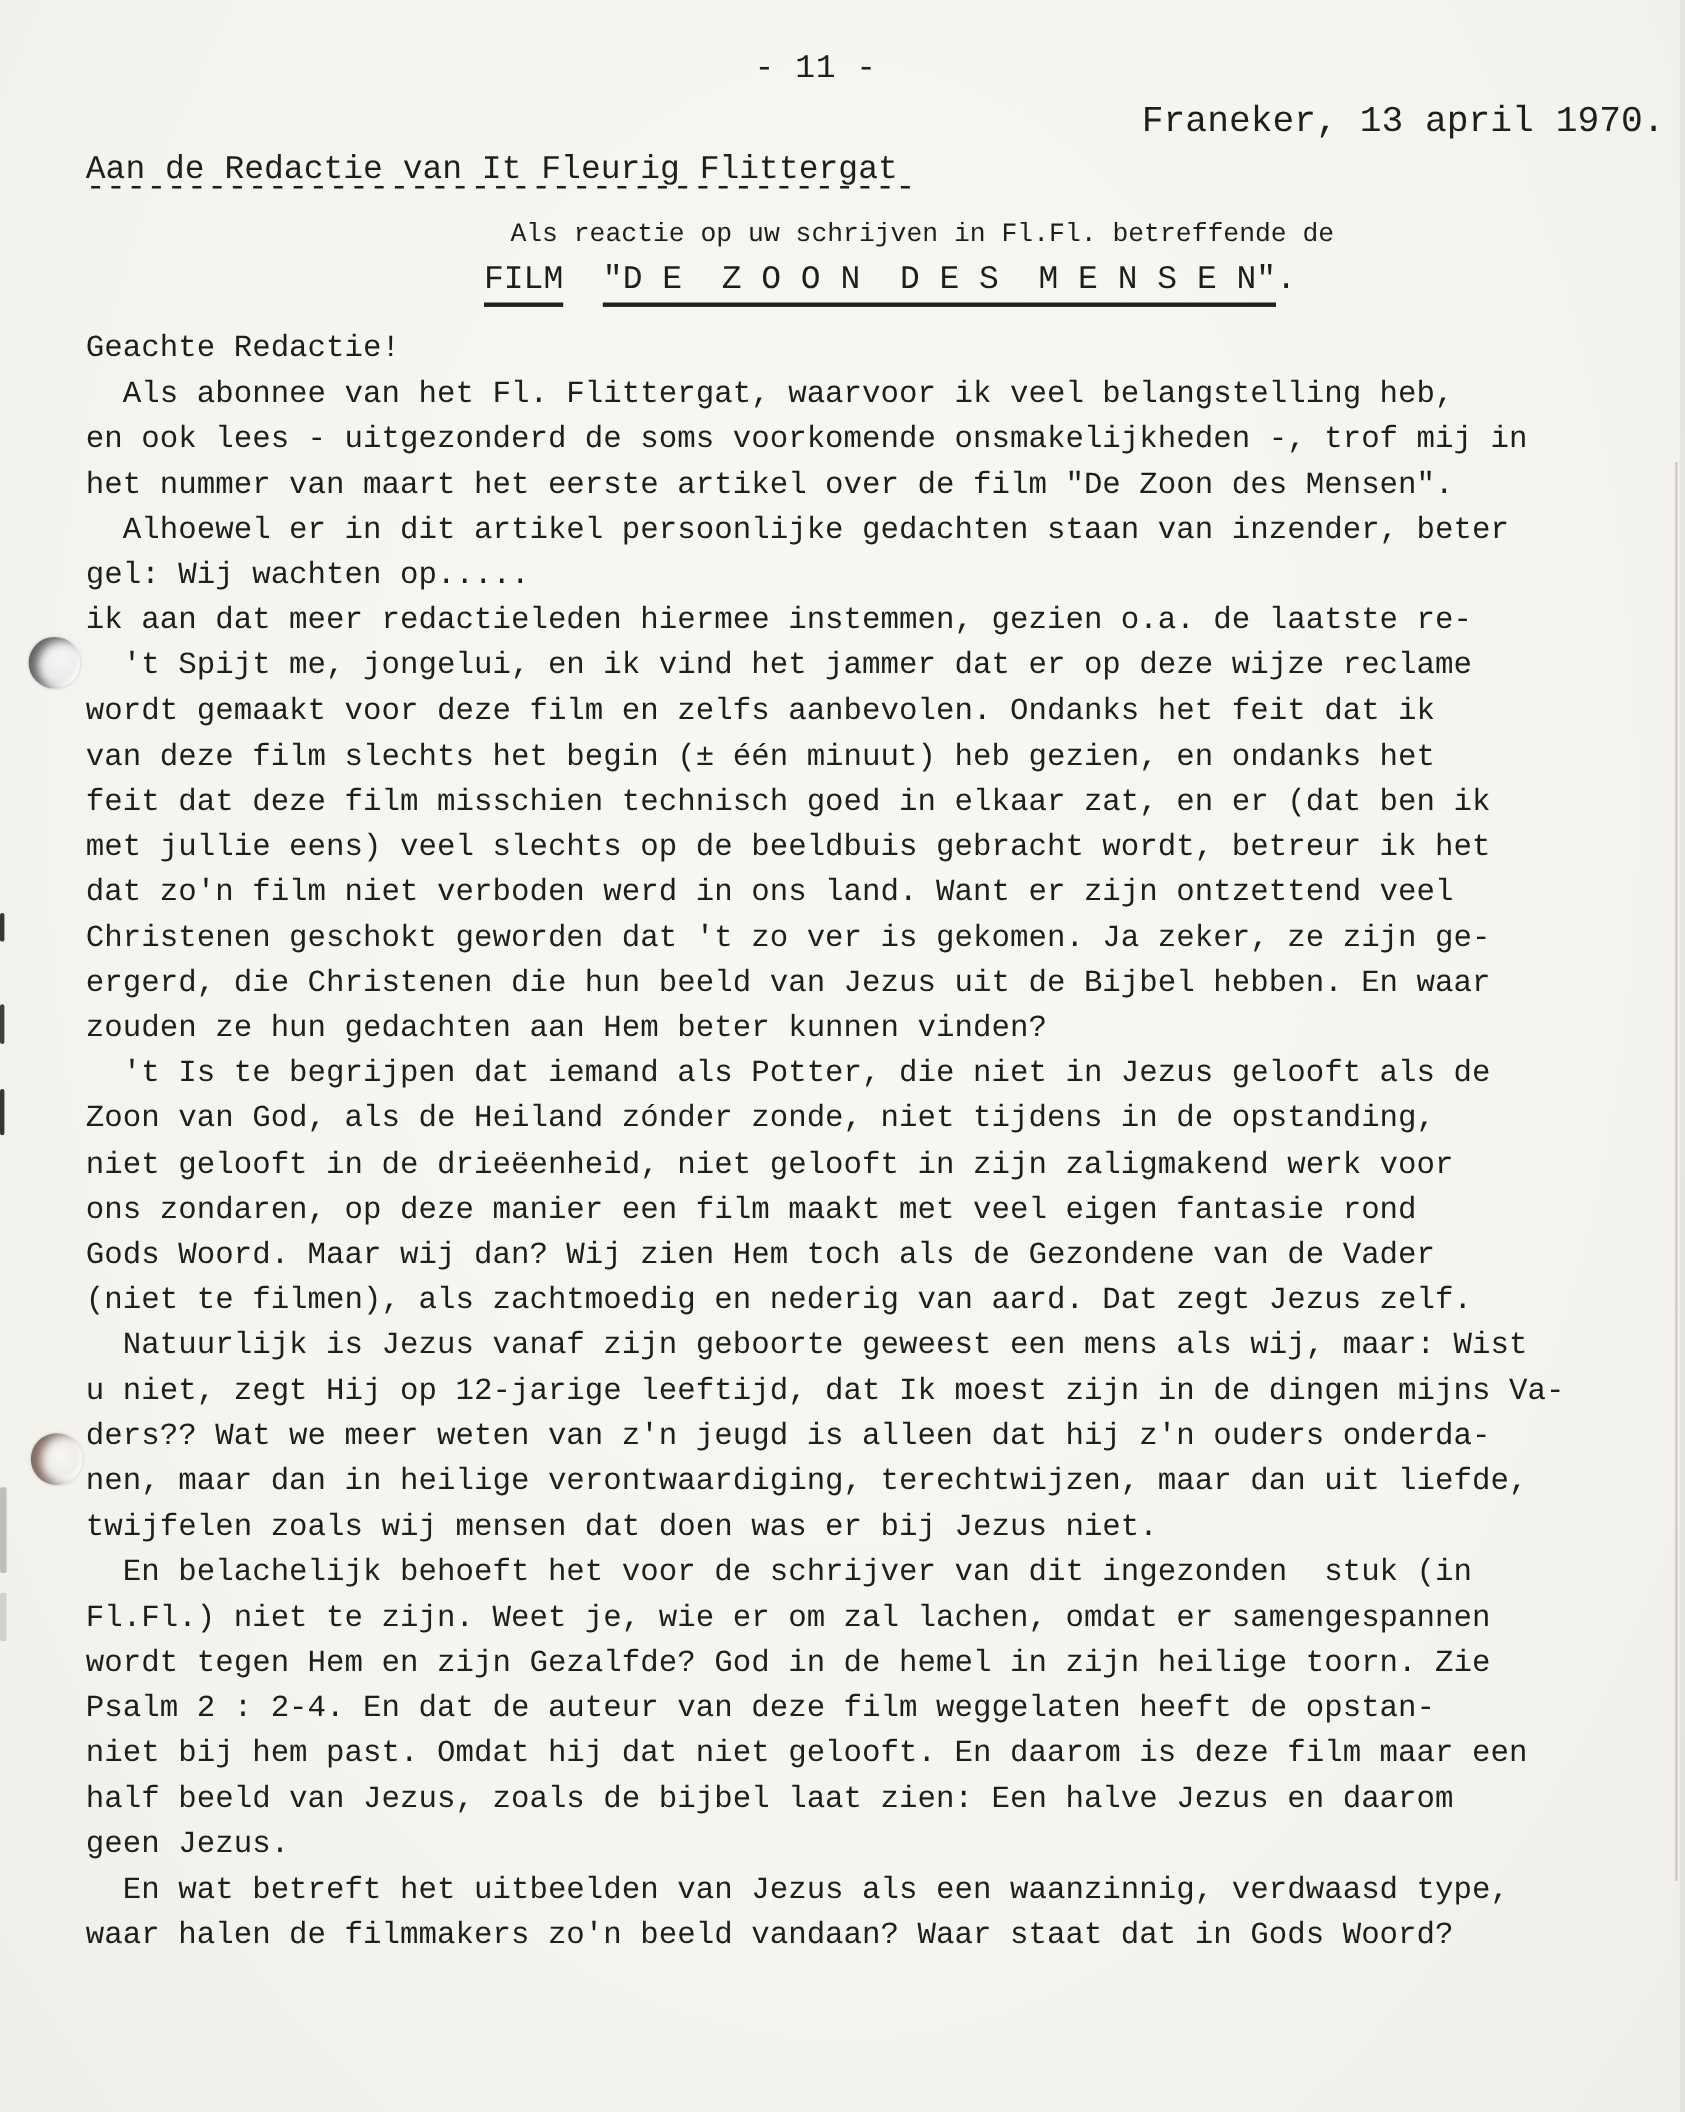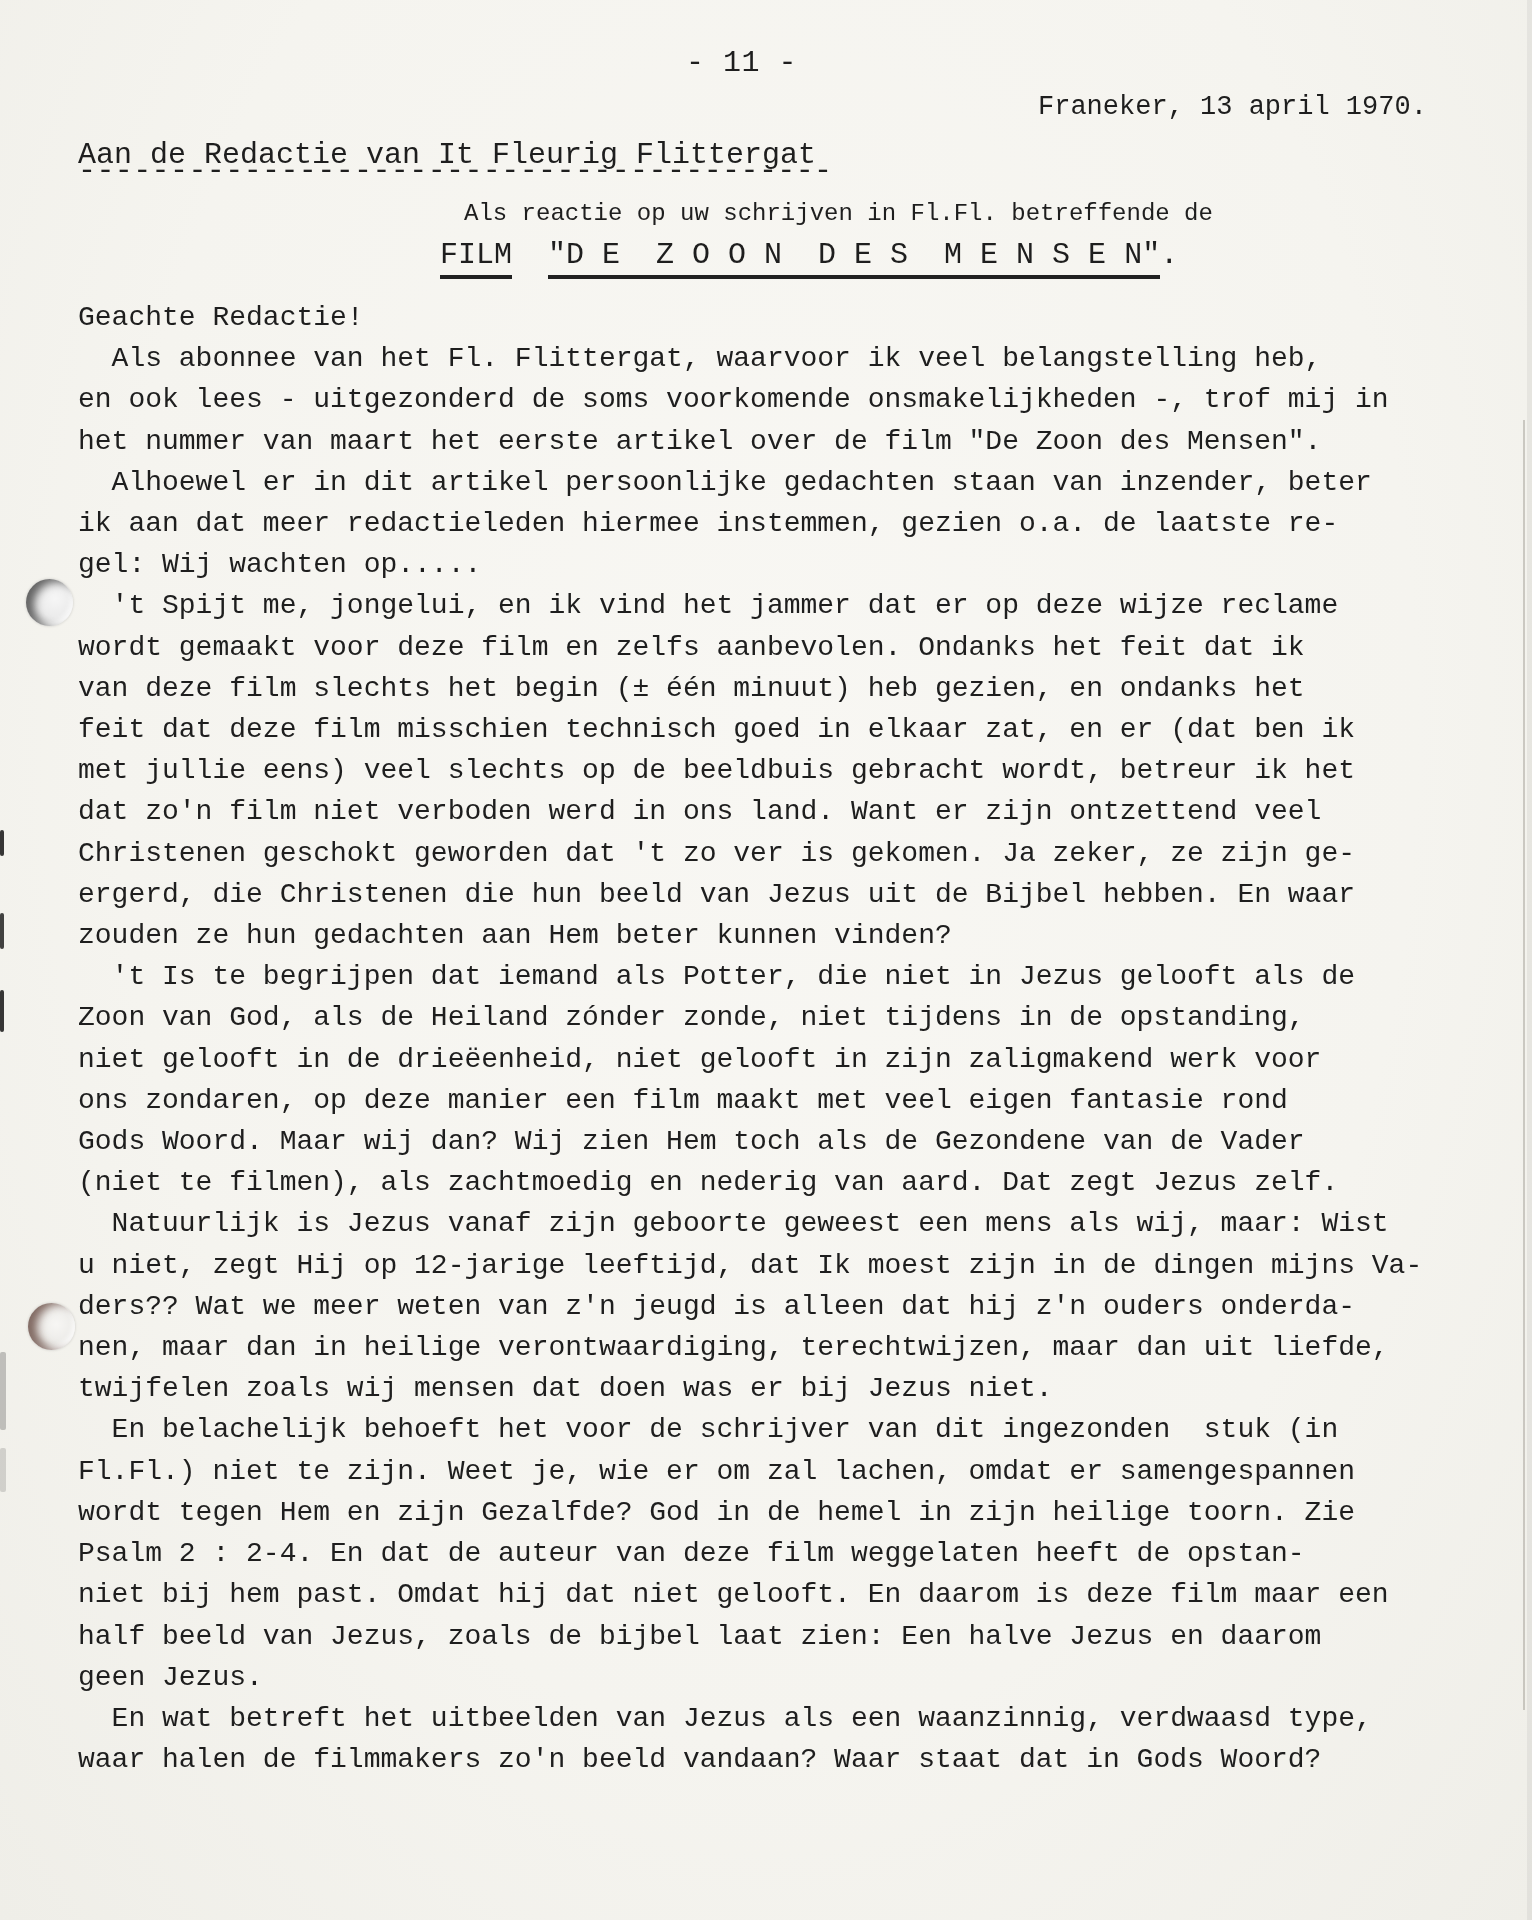--- a/index.html
+++ b/index.html
@@ -10,21 +10,21 @@
     margin: 0 auto;
     background: radial-gradient(ellipse at 50% 38%, #f8f7f3 0%, #f5f4ef 60%, #efeee8 100%);
     overflow: hidden;
     font-family: "Liberation Mono", "DejaVu Sans Mono", monospace;
     font-weight: normal;
     color: #1e1e1e;
   }
   .typed { position: absolute; white-space: pre; }
 
   .page-number        { top: 46px;  left: 686px;  font-size: 30px; letter-spacing: 0.5px; }
-  .dateline           { top: 92px;  left: 1038px; font-size: 27px; text-align: center; }
+  .dateline           { top: 92px;  left: 1038px; font-size: 33px; text-align: center; }
   .addressee          { top: 138px; left: 78px;   font-size: 30px; }
   .addressee-underline{ top: 156px; left: 78px;   font-size: 30px; line-height: 30px; letter-spacing: 0.4px; }
   .subject1           { top: 200px; left: 440px;  font-size: 24px; margin-left: 24px; }
   .subject2           { top: 238px; left: 440px;  font-size: 30px; }
   .subject2 .u        { border-bottom: 4px solid #212121; padding-bottom: 3px; }
 
   .letter-body {
     position: absolute;
     left: 78px;
     top: 297px;
@@ -77,22 +77,22 @@
   <div class="typed subject1">Als reactie op uw schrijven in Fl.Fl. betreffende de</div>
 
   <div class="typed subject2"><span class="u">FILM</span><span>  </span><span class="u">"D E  Z O O N  D E S  M E N S E N"</span><span>.</span></div>
 
   <div class="letter-body">
       <div class="body-line">Geachte Redactie!</div>
       <div class="body-line">  Als abonnee van het Fl. Flittergat, waarvoor ik veel belangstelling heb,</div>
       <div class="body-line">en ook lees - uitgezonderd de soms voorkomende onsmakelijkheden -, trof mij in</div>
       <div class="body-line">het nummer van maart het eerste artikel over de film "De Zoon des Mensen".</div>
       <div class="body-line">  Alhoewel er in dit artikel persoonlijke gedachten staan van inzender, beter</div>
+      <div class="body-line">gel: Wij wachten op.....</div>
       <div class="body-line">ik aan dat meer redactieleden hiermee instemmen, gezien o.a. de laatste re-</div>
-      <div class="body-line">gel: Wij wachten op.....</div>
       <div class="body-line">  't Spijt me, jongelui, en ik vind het jammer dat er op deze wijze reclame</div>
       <div class="body-line">wordt gemaakt voor deze film en zelfs aanbevolen. Ondanks het feit dat ik</div>
       <div class="body-line">van deze film slechts het begin (± één minuut) heb gezien, en ondanks het</div>
       <div class="body-line">feit dat deze film misschien technisch goed in elkaar zat, en er (dat ben ik</div>
       <div class="body-line">met jullie eens) veel slechts op de beeldbuis gebracht wordt, betreur ik het</div>
       <div class="body-line">dat zo'n film niet verboden werd in ons land. Want er zijn ontzettend veel</div>
       <div class="body-line">Christenen geschokt geworden dat 't zo ver is gekomen. Ja zeker, ze zijn ge-</div>
       <div class="body-line">ergerd, die Christenen die hun beeld van Jezus uit de Bijbel hebben. En waar</div>
       <div class="body-line">zouden ze hun gedachten aan Hem beter kunnen vinden?</div>
       <div class="body-line">  't Is te begrijpen dat iemand als Potter, die niet in Jezus gelooft als de</div>

